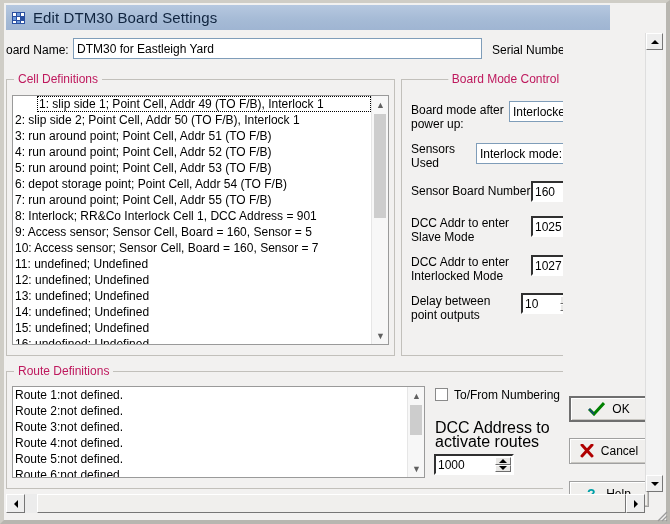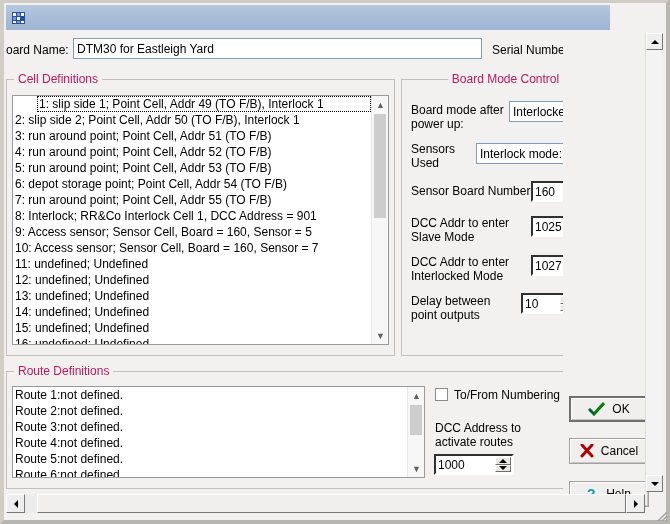--- a/index.html
+++ b/index.html
@@ -323,21 +323,21 @@
     background: #ffffff;
     border: 1px solid #8a8a8a;
     box-sizing: border-box;
     margin-right: 6px;
     flex: none;
   }
   .dcc-routes-label {
     position: absolute;
     left: 429px; top: 57px;
     line-height: 14px;
-    font-size: 12px;
+    font-size: 16px;
   }
   .dcc-routes-spin {
     position: absolute;
     left: 428px; top: 90px;
     width: 80px; height: 21px;
   }
 
   
   .btn {
     position: absolute;
@@ -475,20 +475,21 @@
         <rect x="6" y="3" width="3" height="3" fill="#6e9bdc"></rect>
         <rect x="10" y="3" width="3" height="3" fill="#ffffff"></rect>
         <rect x="2" y="7" width="3" height="3" fill="#6e9bdc"></rect>
         <rect x="6" y="7" width="3" height="3" fill="#ffffff"></rect>
         <rect x="10" y="7" width="3" height="3" fill="#2a4fa0"></rect>
         <rect x="2" y="11" width="3" height="2" fill="#ffffff"></rect>
         <rect x="6" y="11" width="3" height="2" fill="#6e9bdc"></rect>
         <rect x="10" y="11" width="3" height="2" fill="#ffffff"></rect>
       </svg>
     </span>
+    <span class="title-text">Edit DTM30 Board Settings</span>
   </div>
 
   <div class="client">
 
     <div class="row-top">
       <span class="lbl board-name-label">oard Name:</span>
       <input class="textbox board-name-input" type="text" value="DTM30 for Eastleigh Yard" style="">
       <span class="lbl serial-label">Serial Number:</span>
       <div class="spin serial-spin">
         <span class="spin-val">384</span>

